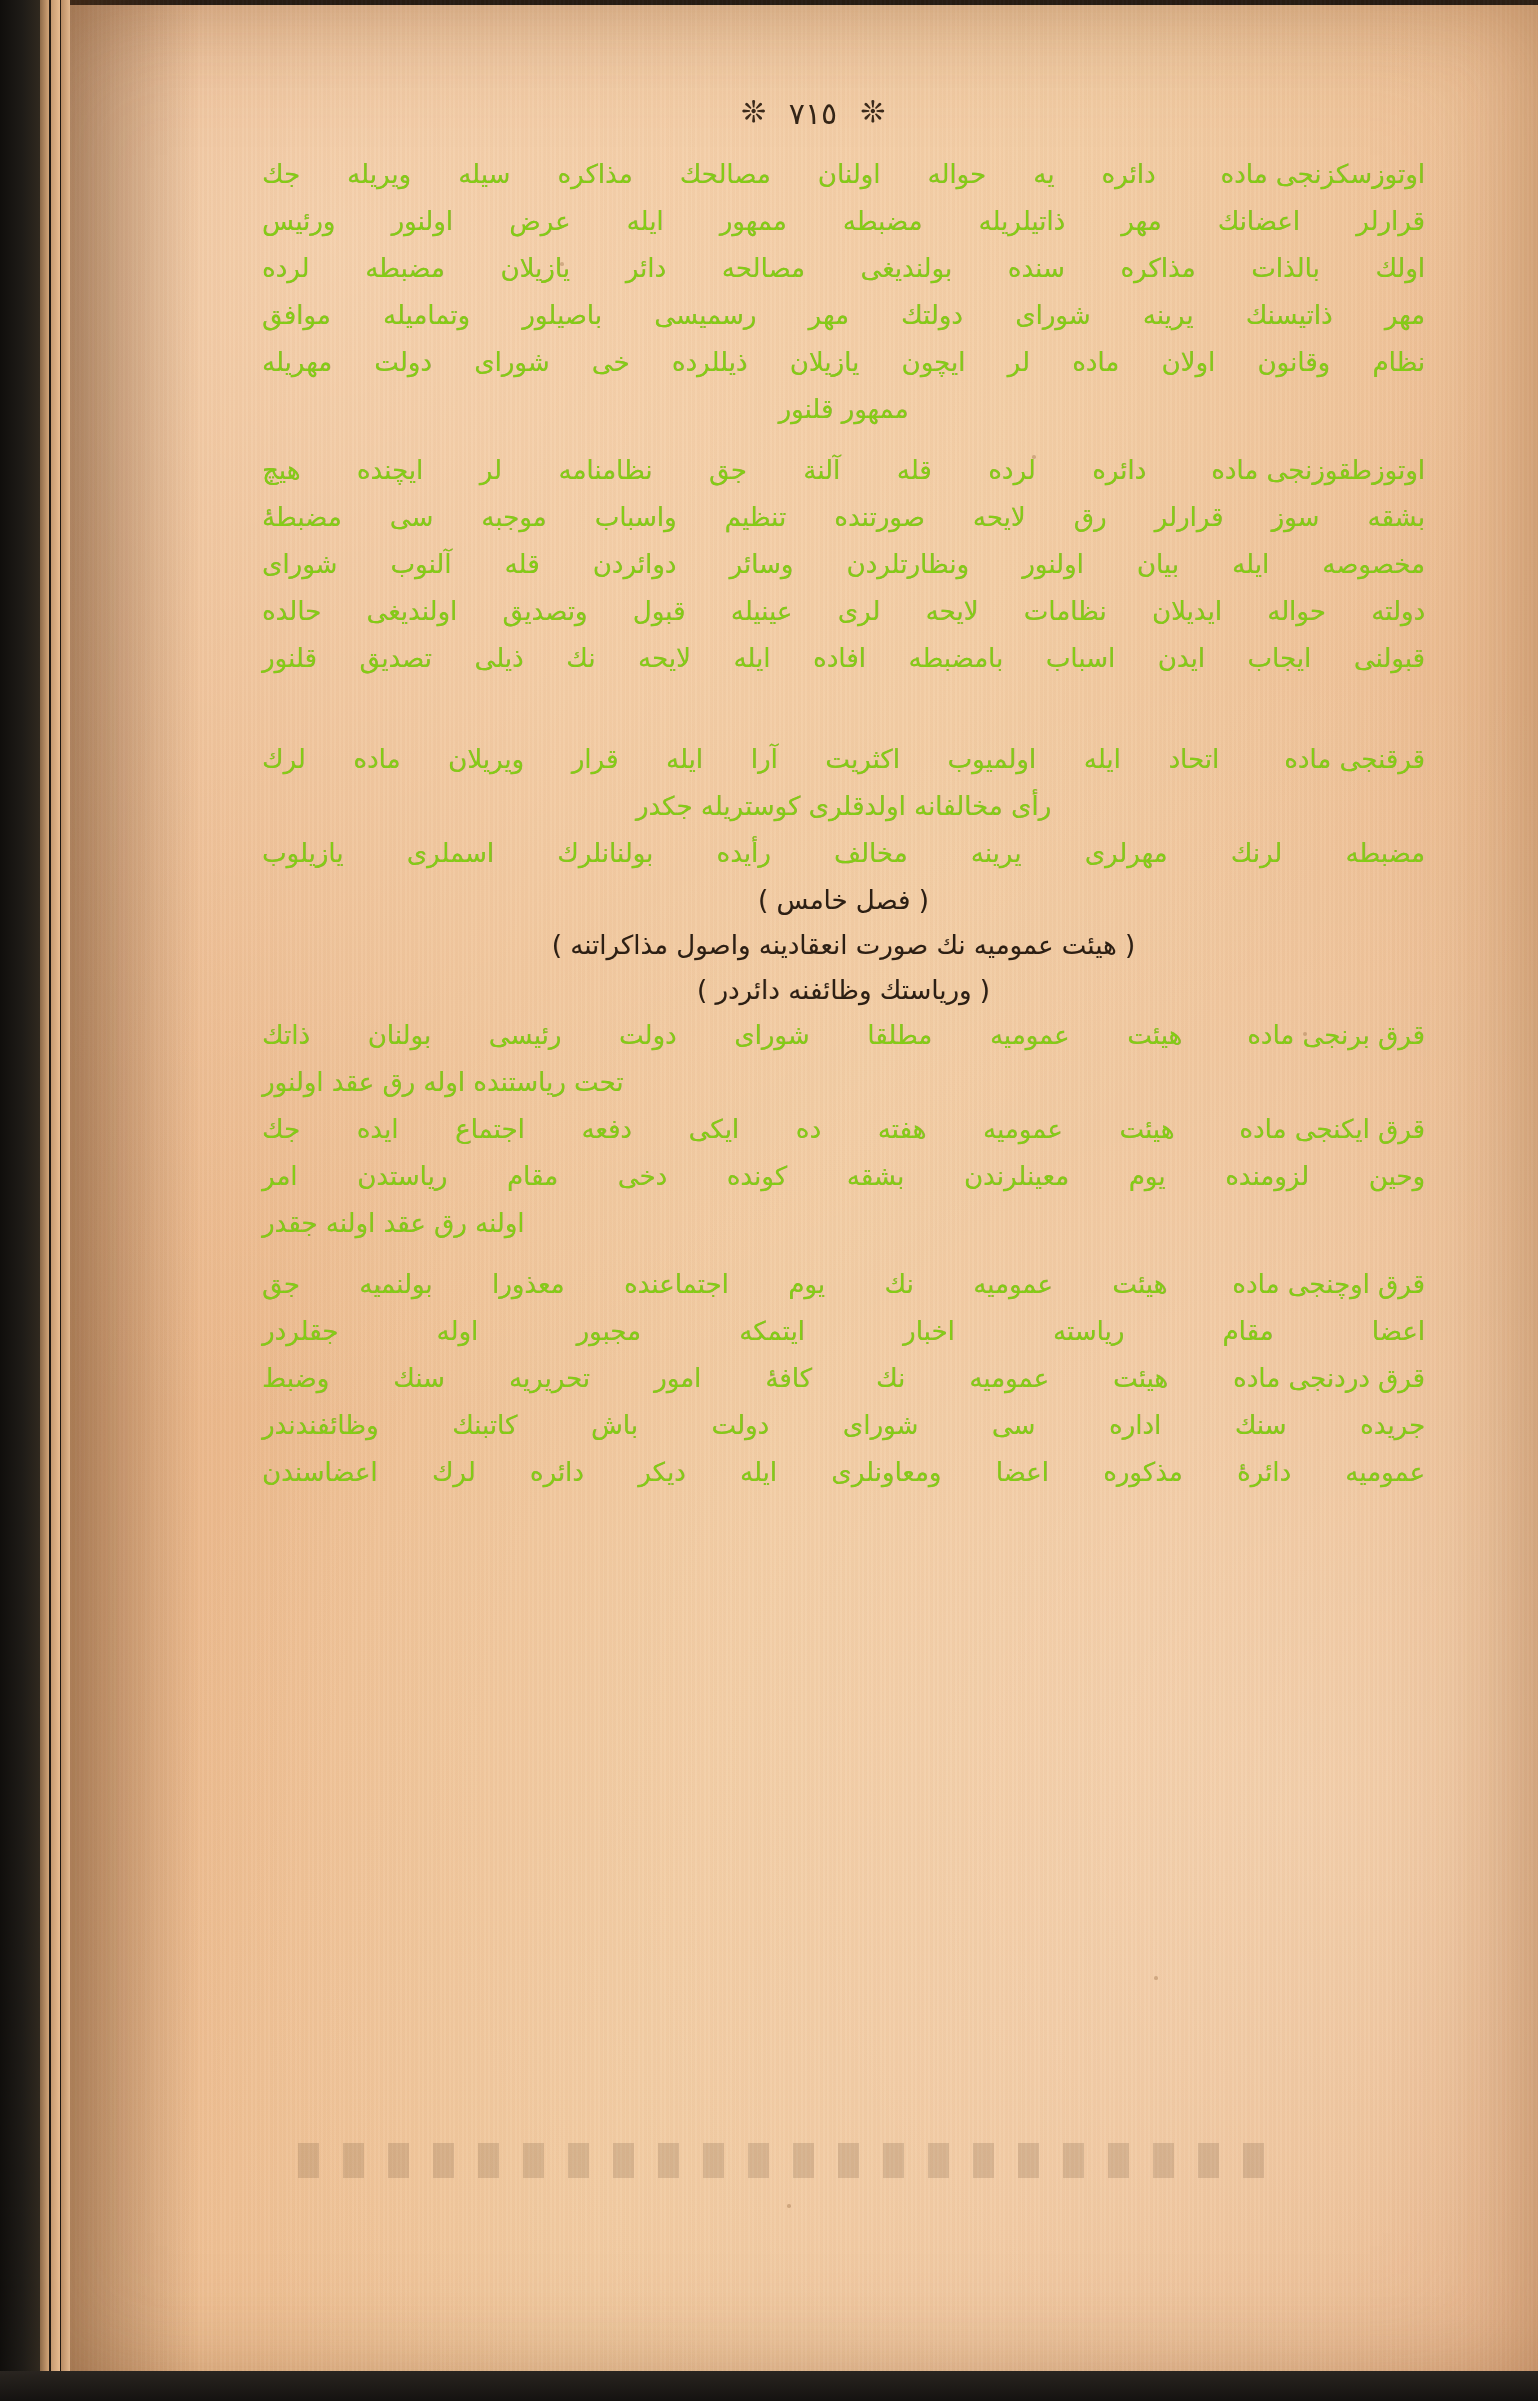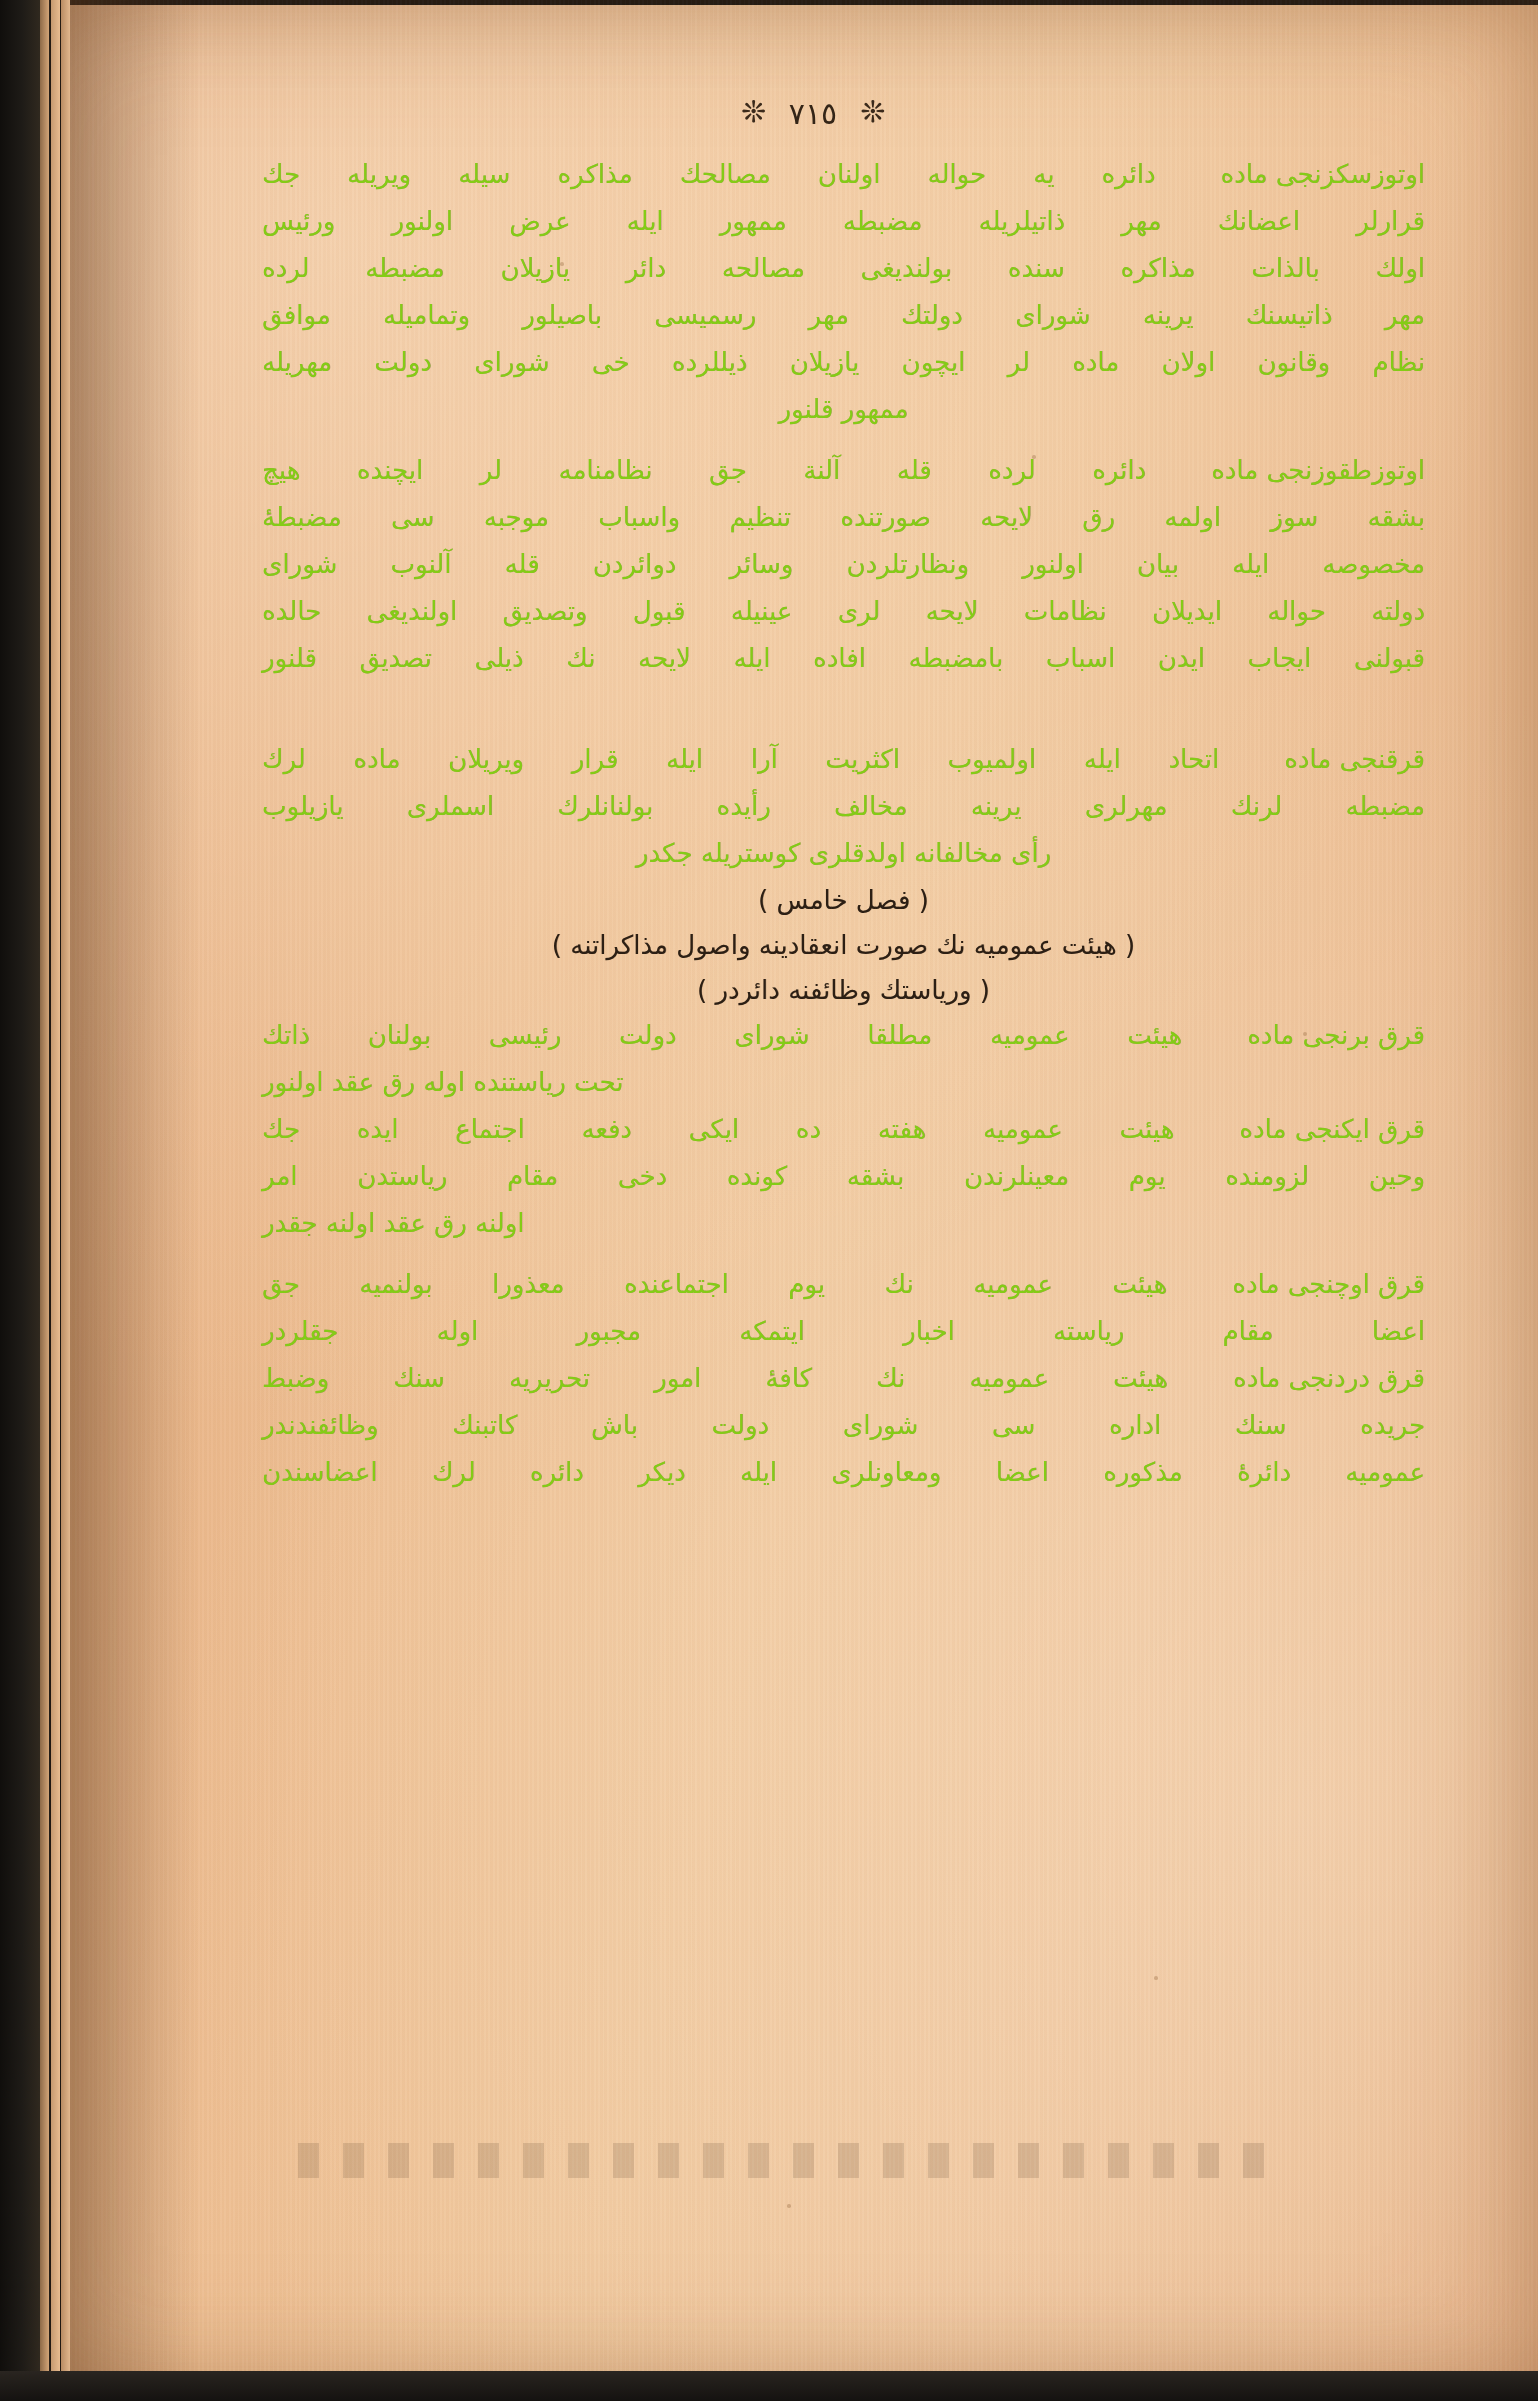--- a/index.html
+++ b/index.html
@@ -232,34 +232,34 @@
       <div class="line j">نظام وقانون اولان ماده لر ایچون یازیلان ذیللرده خی شورای دولت مهریله</div>
       <div class="line center">ممهور قلنور</div>
     </div>
 
     <div class="gap-sm"></div>
 
     <div class="para">
       <div class="line j">
         <span class="rubric">اوتوزطقوزنجی ماده</span><span>دائره لرده قله آلنة جق نظامنامه لر ایچنده هیچ</span>
       </div>
-      <div class="line j">بشقه سوز اولمه رق لایحه صورتنده تنظیم واسباب موجبه سی مضبطهٔ</div>
+      <div class="line j">بشقه سوز قرارلر رق لایحه صورتنده تنظیم واسباب موجبه سی مضبطهٔ</div>
       <div class="line j">مخصوصه ایله بیان اولنور ونظارتلردن وسائر دوائردن قله آلنوب شورای</div>
       <div class="line j">دولته حواله ایدیلان نظامات لایحه لری عینیله قبول وتصدیق اولندیغی حالده</div>
       <div class="line j">قبولنی ایجاب ایدن اسباب بامضبطه افاده ایله لایحه نك ذیلی تصدیق قلنور</div>
     </div>
 
     <div class="gap-lg"></div>
 
     <div class="para">
       <div class="line j">
         <span class="rubric">قرقنجی ماده</span><span>اتحاد ایله اولمیوب اكثریت آرا ایله قرار ویریلان ماده لرك</span>
       </div>
+      <div class="line center">رأی مخالفانه اولدقلری كوستریله جكدر</div>
       <div class="line j">مضبطه لرنك مهرلری یرینه مخالف رأیده بولنانلرك اسملری یازیلوب</div>
-      <div class="line center">رأی مخالفانه اولدقلری كوستریله جكدر</div>
     </div>
 
     <div>
       <div class="line heading">( فصل خامس )</div>
       <div class="line heading">( هیئت عمومیه نك صورت انعقادینه واصول مذاكراتنه )</div>
       <div class="line heading">( ورياستك وظائفنه دائردر )</div>
     </div>
 
     <div class="para">
       <div class="line j">

